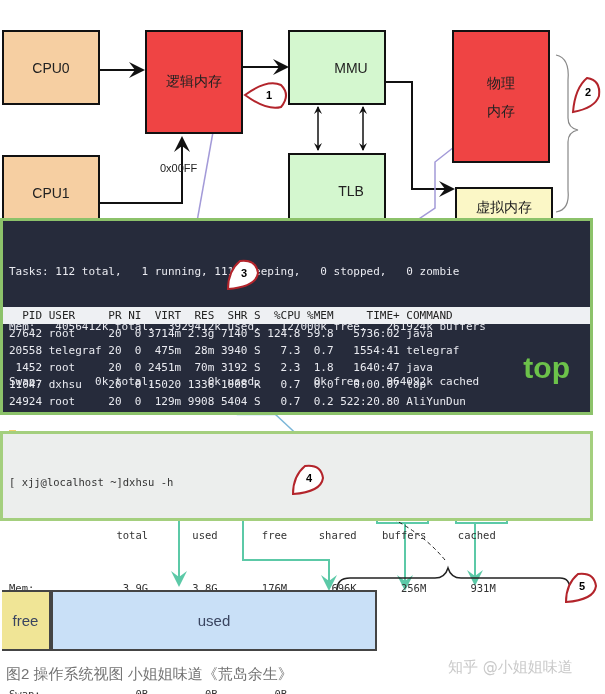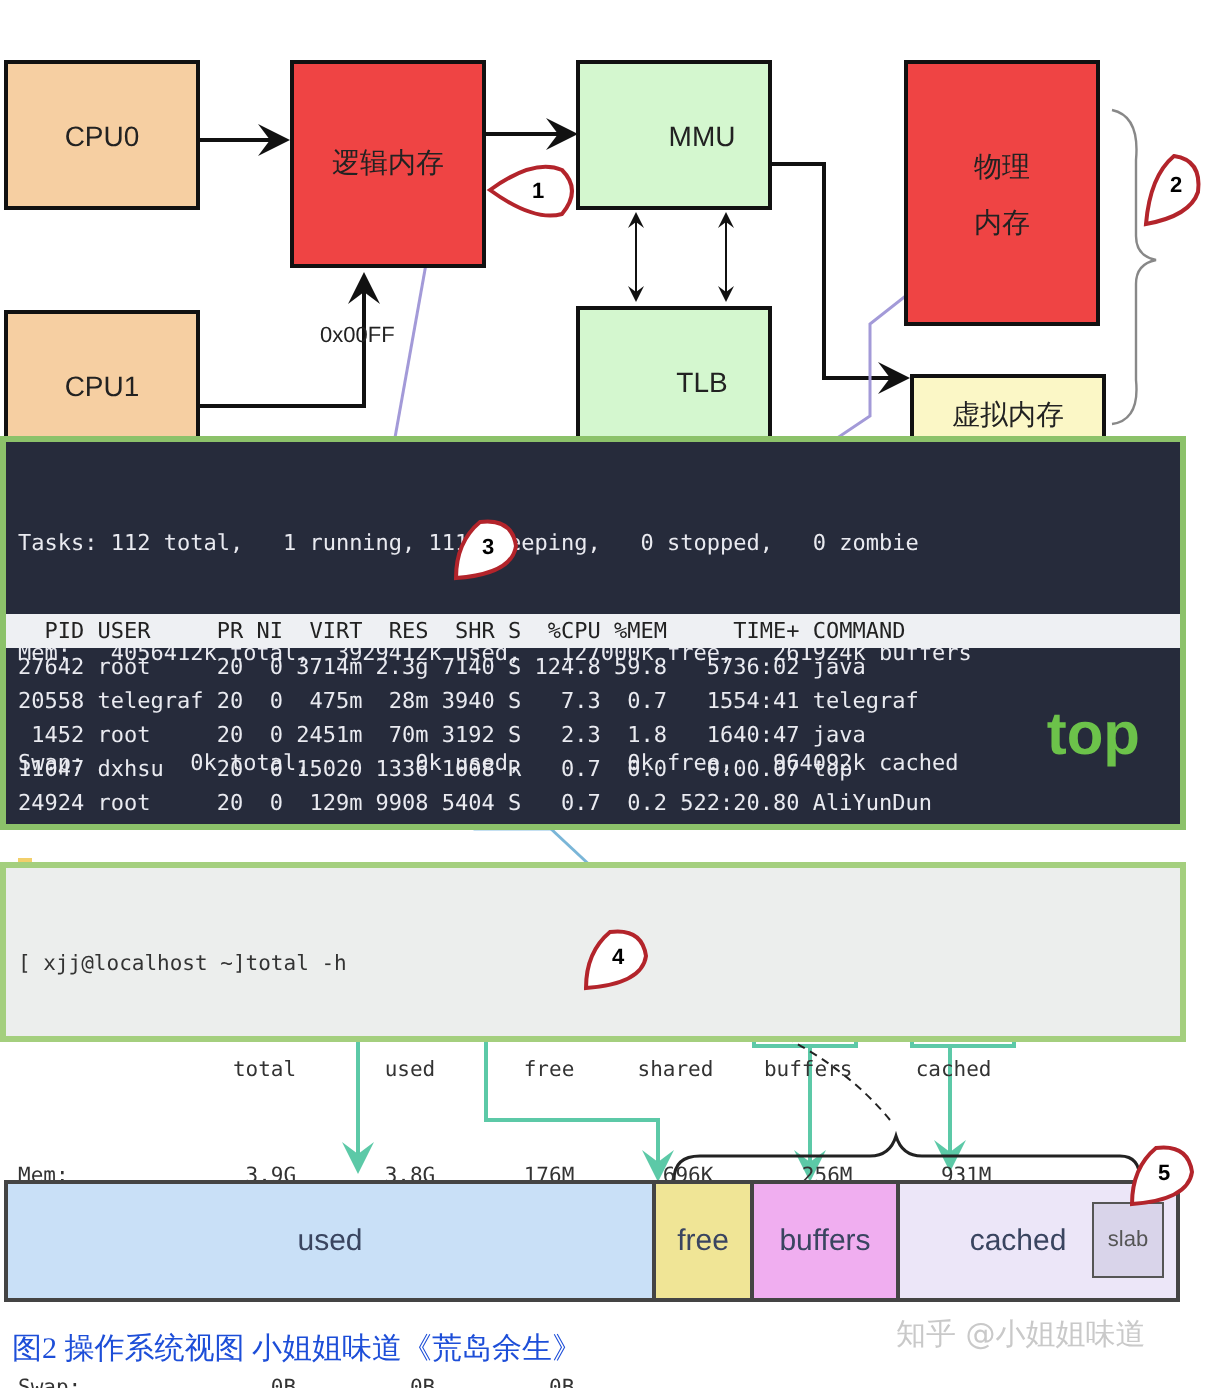--- a/index.html
+++ b/index.html
@@ -11,21 +11,21 @@
   .yellow{background:#fbf7c6;}
   .white{background:#ef4444;}
   .term{font-family:"DejaVu Sans Mono","Liberation Mono",monospace;white-space:pre;}
   .top-panel{background:#262b3b;border:3px solid #8cc26a;}
   .top-panel .ln{color:#e9eaf0;font-size:11px;line-height:17px;height:17px;}
   .top-header{background:#eef0f3;color:#222;font-size:11px;line-height:17px;height:17px;}
   .row{color:#e9eaf0;font-size:11px;line-height:17px;height:17px;}
   .free-panel{background:#eceeed;border:3px solid #a4cf7e;}
   .free-panel .ln{color:#333;font-size:10.5px;line-height:15px;height:15px;}
   .bar-seg{border:2px solid #444;display:flex;align-items:center;justify-content:center;font-size:15px;color:#3a4560;}
-  .caption{font-size:15px;color:#1d4ed8;font-family:Liberation Serif, serif;}
+  .caption{font-size:15px;color:#737373;font-family:Liberation Sans, sans-serif;}
   .wm{font-size:15px;color:#c9c9c9;font-family:"DejaVu Sans",sans-serif;}
   .badge-num{font-size:11px;font-weight:bold;color:#333;}
 </style>
 </head>
 <body>
 
 <svg class="abs" style="left:0;top:0" width="605" height="694">
   <defs>
     <marker id="ah" markerWidth="8" markerHeight="8" refX="7" refY="4" orient="auto">
         <path d="M0,0 L8,4 L0,8 L3,4 z" fill="#111"></path>
@@ -112,44 +112,35 @@
     <div class="ln">Swap:        0k total,        0k used,        0k free,   964092k cached</div>
     <div class="ln"><span style="display:inline-block;width:7px;height:15px;background:#f2cf6b;vertical-align:middle"></span></div>
   </div>
   <div class="abs top-header term" style="left: 0px; top: 86px; width: 100%; padding-left: 6px;" id="top-header">  PID USER     PR NI  VIRT  RES  SHR S  %CPU %MEM     TIME+ COMMAND</div>
   <div class="abs term" style="left:6px;top:104px" id="top-rows"><div class="row">27642 root     20  0 3714m 2.3g 7140 S 124.8 59.8   5736:02 java</div><div class="row">20558 telegraf 20  0  475m  28m 3940 S   7.3  0.7   1554:41 telegraf</div><div class="row"> 1452 root     20  0 2451m  70m 3192 S   2.3  1.8   1640:47 java</div><div class="row">11047 dxhsu    20  0 15020 1336 1008 R   0.7  0.0   0:00.07 top</div><div class="row">24924 root     20  0  129m 9908 5404 S   0.7  0.2 522:20.80 AliYunDun</div></div>
   <div class="abs" style="right:20px;top:130px;font-size:30px;font-weight:bold;color:#6cc24a">top</div>
 </div>
 
 <div class="abs free-panel" style="left:0;top:431px;width:593px;height:90px">
   <div class="term" style="padding:3px 0 0 6px">
-    <div class="ln">[ xjj@localhost ~]total -h</div>
+    <div class="ln">[ xjj@localhost ~]dxhsu -h</div>
     <div class="ln">                 total       used       free     shared    buffers     cached</div>
     <div class="ln">Mem:              3.9G       3.8G       176M       696K       256M       931M</div>
     <div class="ln">-/+ buffers/cache:          2.6G       1.3G</div>
     <div class="ln">Swap:               0B         0B         0B</div>
   </div>
 </div>
 
 <div class="abs" style="left:2px;top:590px;width:588px;height:61px;display:flex">
+  <div class="bar-seg" style="width: 47px; border-left: none; background: rgb(240, 229, 150);">
+      <span>free</span>
+    </div>
   <div class="bar-seg" style="width: 322px; background: rgb(201, 224, 247);">
       <span>used</span>
     </div>
-  <div class="bar-seg" style="width: 47px; border-left: none; background: rgb(240, 229, 150);">
-      <span>free</span>
-    </div>
-  <div class="bar-seg" style="width: 71px; border-left: none; background: rgb(240, 174, 240);">
-      <span>buffers</span>
-    </div>
-  <div class="bar-seg" style="flex: 1 1 0%; border-left: none; position: relative; background: rgb(236, 230, 248);">
-    <span style="margin-right:20px">cached</span>
-    <div class="abs" style="right:6px;top:9px;width:36px;height:38px;border:1.5px solid #555;background:#d9d4ea;display:flex;align-items:center;justify-content:center;font-size:11px;color:#555">
-        <span>slab</span>
-      </div>
-  </div>
 </div>
 
 <svg class="abs" style="left:0;top:0;pointer-events:none" width="605" height="694">
   <g transform="translate(267,95)">
       <path d="M-22,0 Q0,-16 14,-10 Q24,0 14,12 Q0,16 -22,0 z" fill="#fff" stroke="#b3242b" stroke-width="2"></path>
       <text class="badge-num" x="2" y="4" text-anchor="middle">1</text>
     </g>
   <g transform="translate(587,92)">
       <path d="M-14,20 Q-12,-4 0,-14 Q14,-12 12,4 Q8,16 -14,20 z" fill="#fff" stroke="#b3242b" stroke-width="2"></path>
       <text class="badge-num" x="1" y="4" text-anchor="middle">2</text>

